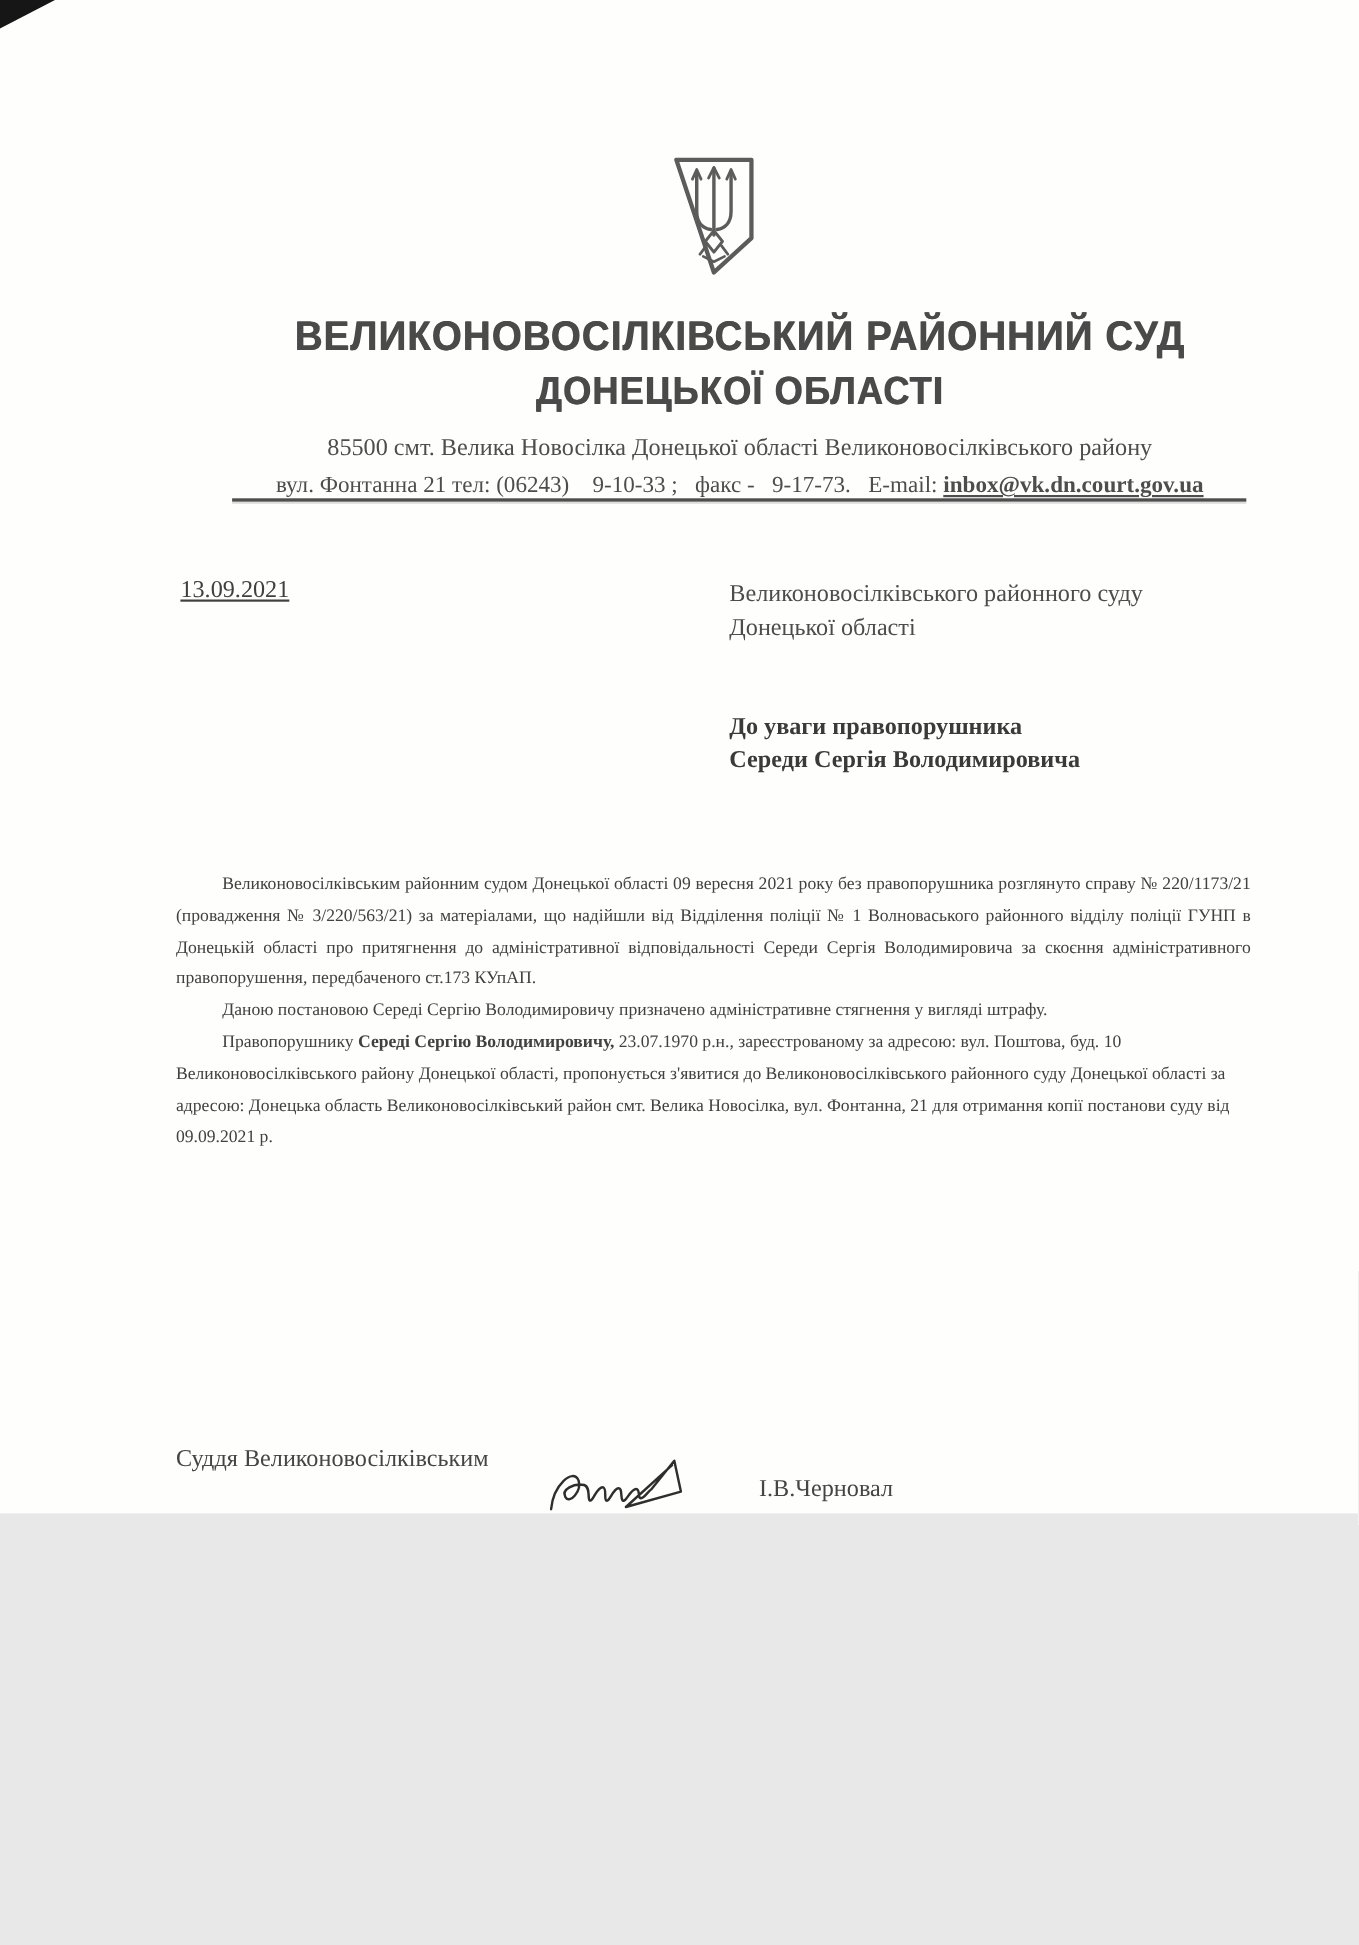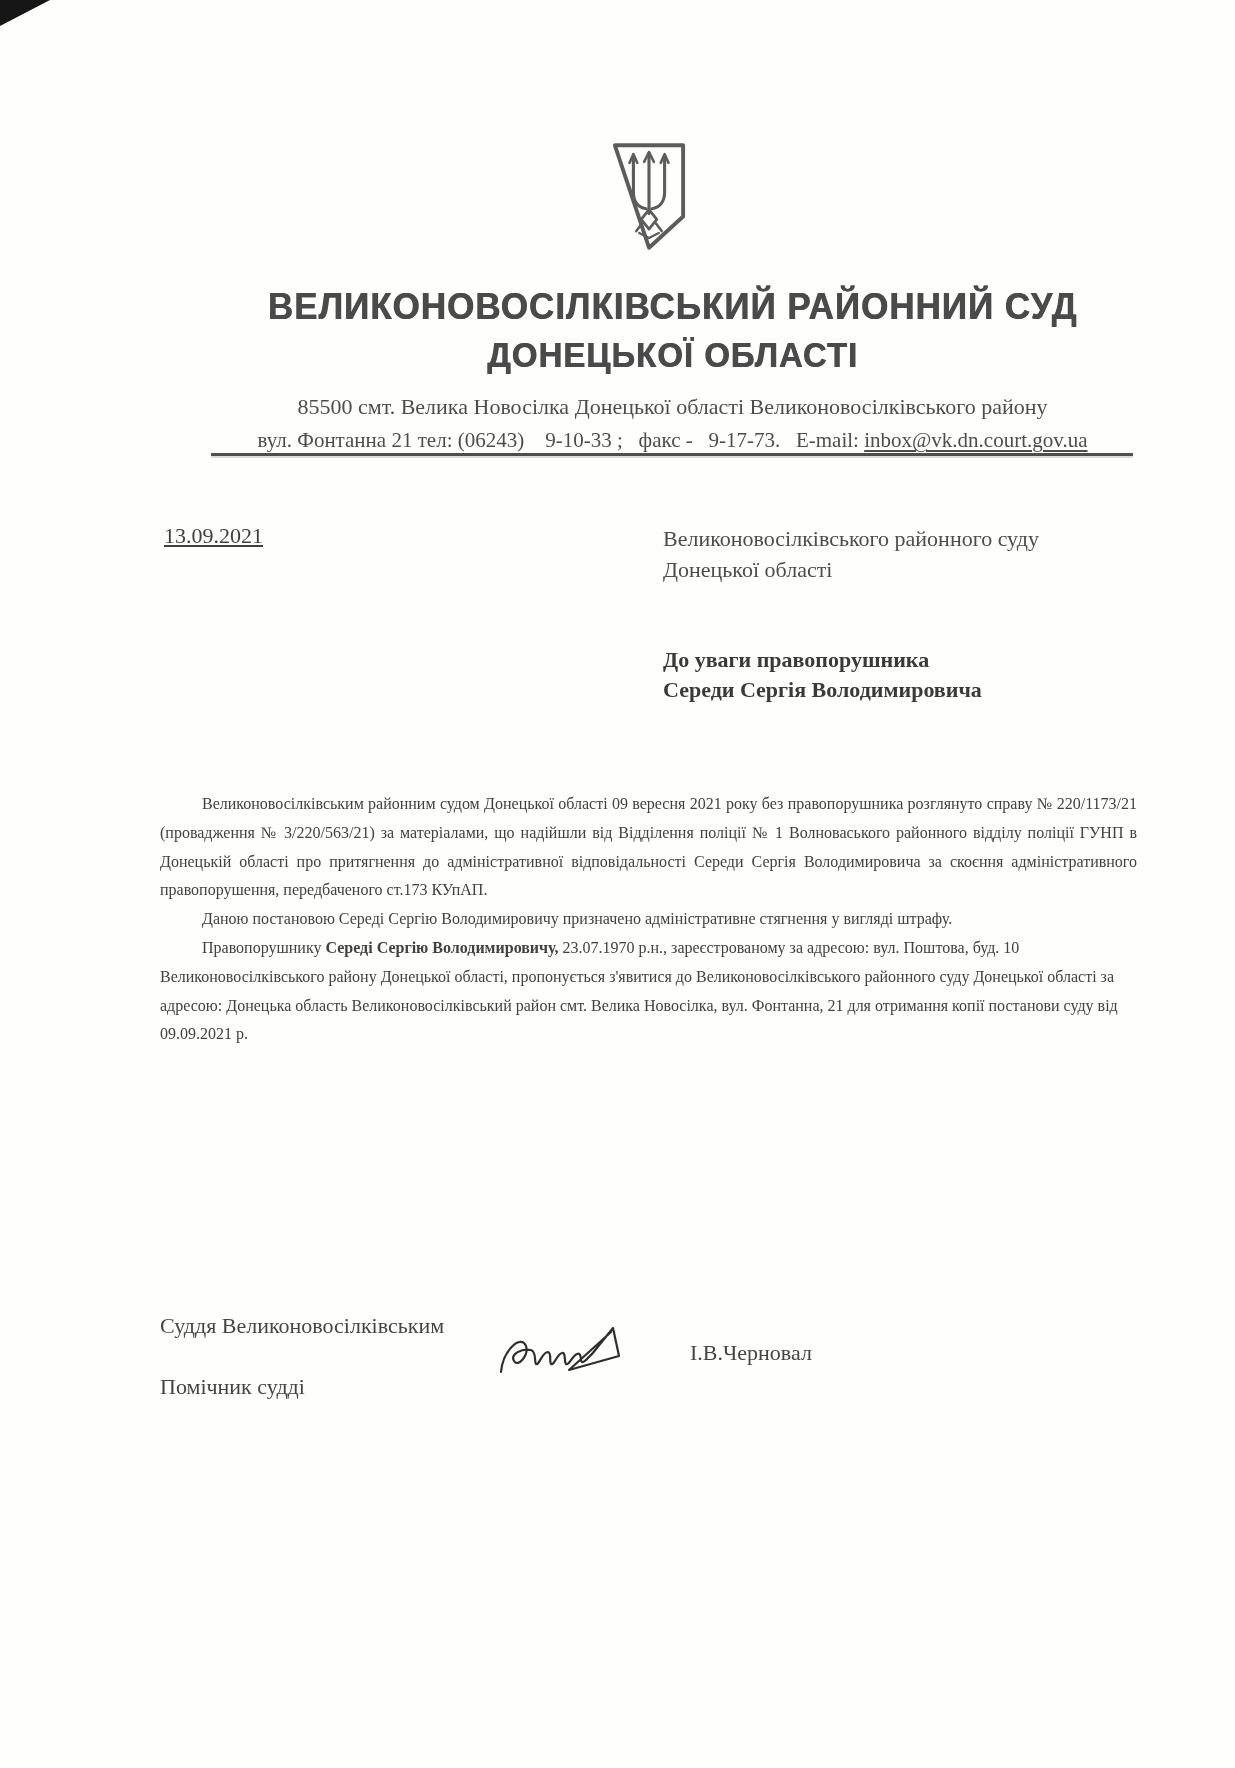--- a/index.html
+++ b/index.html
@@ -1,18 +1,18 @@
 <!DOCTYPE html>
 <html lang="uk"><head>
 <meta charset="utf-8">
 <style>
   html,body { margin:0; padding:0; background:#e8e8e8; }
   .page {
     position:relative;
-    width:1235px; height:1768px;
+    width:1235px; height:1376px;
     margin:0 auto;
     background:#fefefdff;
     font-family:"Liberation Serif","DejaVu Serif",serif;
     color:#3c3c3c;
     overflow:hidden;
   }
   .corner-artifact {
     position:absolute; top:0; left:0;
     width:0; height:0;
     border-top:26px solid #161616;
@@ -27,21 +27,21 @@
     font-weight:bold;
     color:#4a4a4a;
     letter-spacing:1px;
     text-shadow:0.7px 0 0 #4a4a4a;
     transform:scaleY(1.08);
   }
   .court-line1 { top:286px; font-size:35px; }
   .court-line2 { top:336px; font-size:33px; }
   .address-line { top:394px; font-size:22px; color:#4d4d4d; }
   .contact-line { top:428px; font-size:21px; color:#4d4d4d; white-space:pre; }
-  .email { text-decoration:underline; text-underline-offset:3px; }
+  .email { text-decoration:underline; text-underline-offset:3px;font-weight:bold; }
   .header-rule {
     position:absolute; top:453px; left:211px; width:922px; height:3px;
     background:#4e4e4e;
     box-shadow:0 2px 0 rgba(120,120,120,.25);
   }
   .doc-date { position:absolute; left:164px; top:523px; font-size:22px; color:#404040;text-decoration:underline; }
   .web-note {
     position:absolute; left:663px; top:523px;
     font-size:22px; line-height:31px; color:#4c4c4c;
   }

